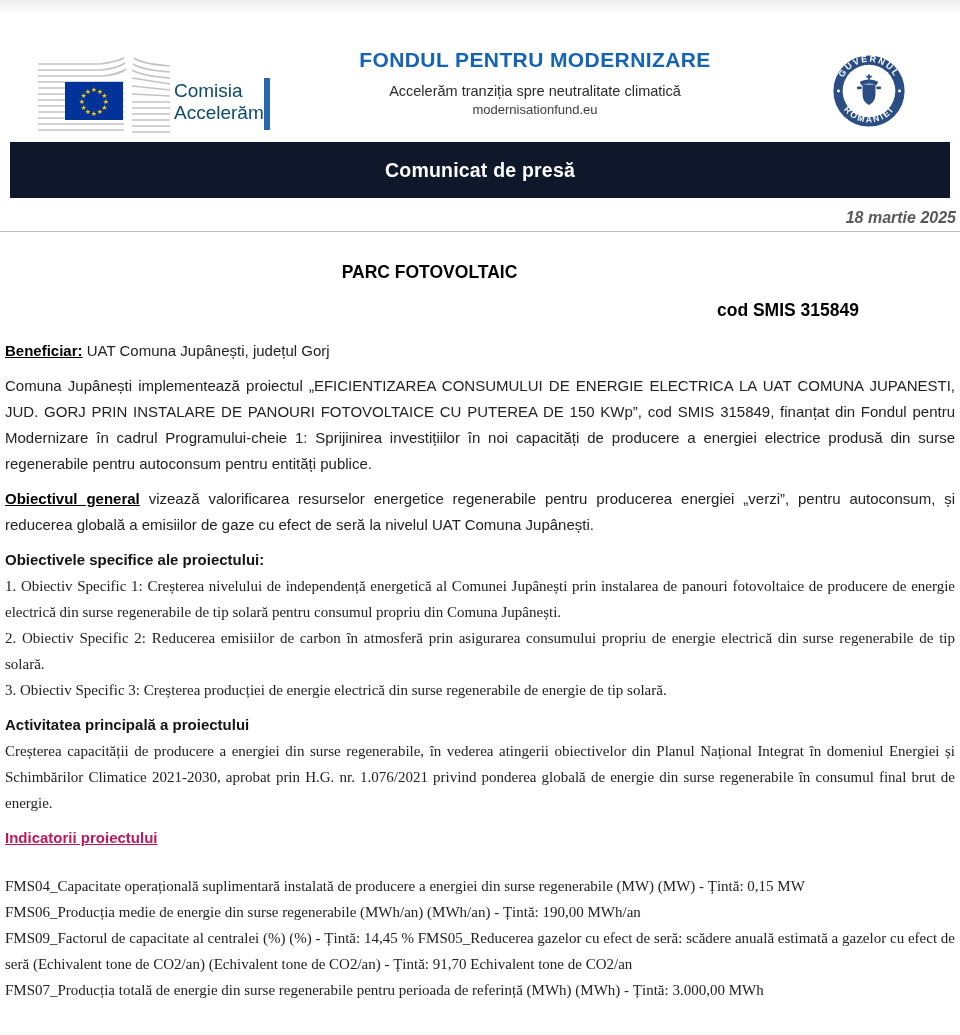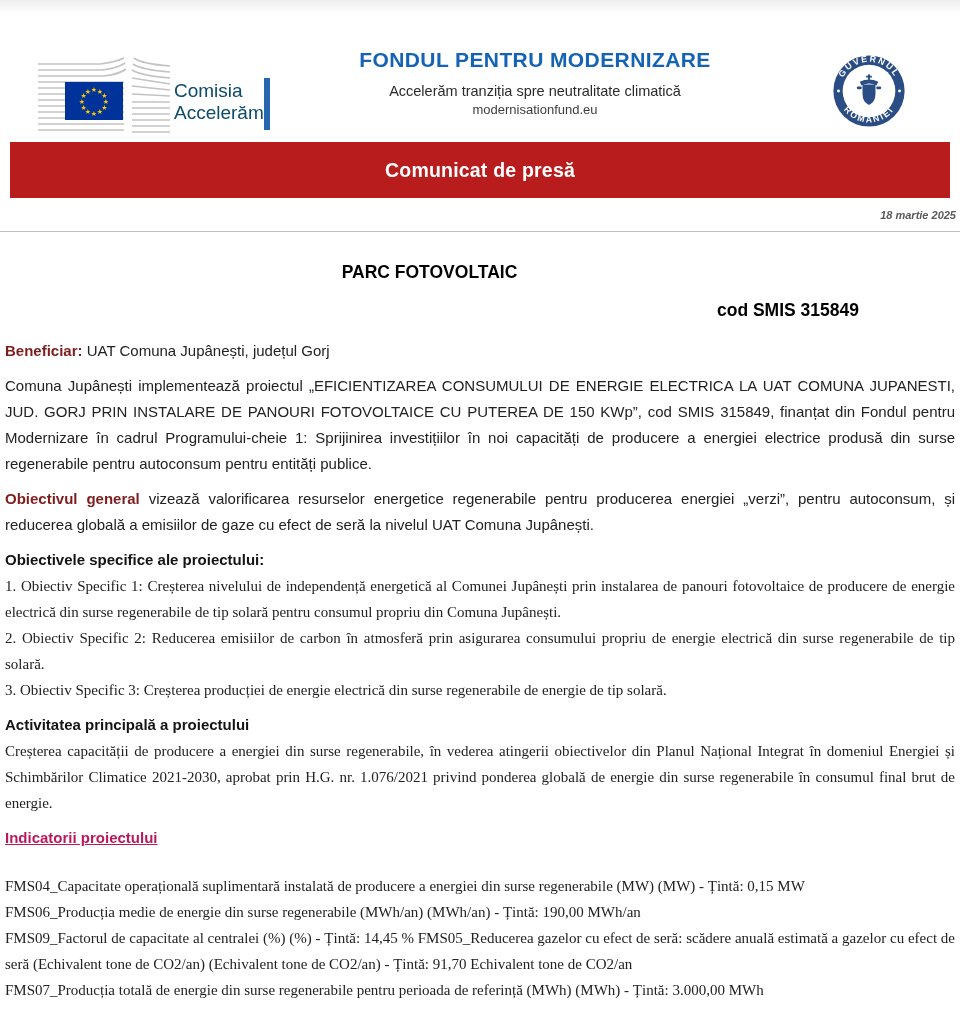--- a/index.html
+++ b/index.html
@@ -22,37 +22,37 @@
 
   .fund-block{position:absolute;left:310px;top:8px;width:450px;text-align:center;}
   .fund-title{font-size:21px;font-weight:bold;color:#1463b5;letter-spacing:.4px;white-space:nowrap;}
   .fund-tagline{margin-top:11px;font-size:14.5px;color:#2b2b2b;}
   .fund-url{margin-top:3px;font-size:13px;color:#3d3d3d;}
 
   .gov-seal{position:absolute;left:832px;top:14px;width:74px;height:74px;}
 
   
   .banner{position:absolute;top:142px;left:10px;width:940px;height:56px;
-    background:#b91c1c;color:#ffffff;display:flex;align-items:center;justify-content:center;
+    background:#0f172a;color:#ffffff;display:flex;align-items:center;justify-content:center;
     font-size:19.5px;font-weight:bold;letter-spacing:.2px;}
-  .date-row{position:absolute;top:209px;right:4px;font-size:11px;font-weight:bold;
+  .date-row{position:absolute;top:209px;right:4px;font-size:16px;font-weight:bold;
     font-style:italic;color:#595959;}
   .date-rule{position:absolute;top:231px;left:0;width:960px;border-top:1px solid #bdbdbd;}
 
   
   .doc-title{position:absolute;top:262px;left:0;width:859px;text-align:center;color:#000;}
   .doc-title .line{font-size:17.5px;font-weight:bold;}
   .doc-title .line + .line{margin-top:17px;text-align:right;}
 
   
   .content{position:absolute;top:338px;left:5px;width:950px;
     font-size:15px;line-height:26px;text-align:justify;color:#222;}
   .content p{margin:0 0 9px 0;}
   .content .tight{margin:0;font-family:Liberation Serif, serif;}
-  .bold{font-weight:bold;color:#7f1d1d;}
+  .bold{font-weight:bold;color:#000000;text-decoration:underline;}
   .heading{font-weight:bold;color:#141414;margin:0 0 0 0;}
   .indicators-heading{font-weight:bold;color:#be185d;margin:0 0 22px 0;text-decoration:underline;}
   .spacer{height:9px;}
 </style>
 </head>
 <body>
 
 <div class="top-fade"></div>
 
 <div class="header">

